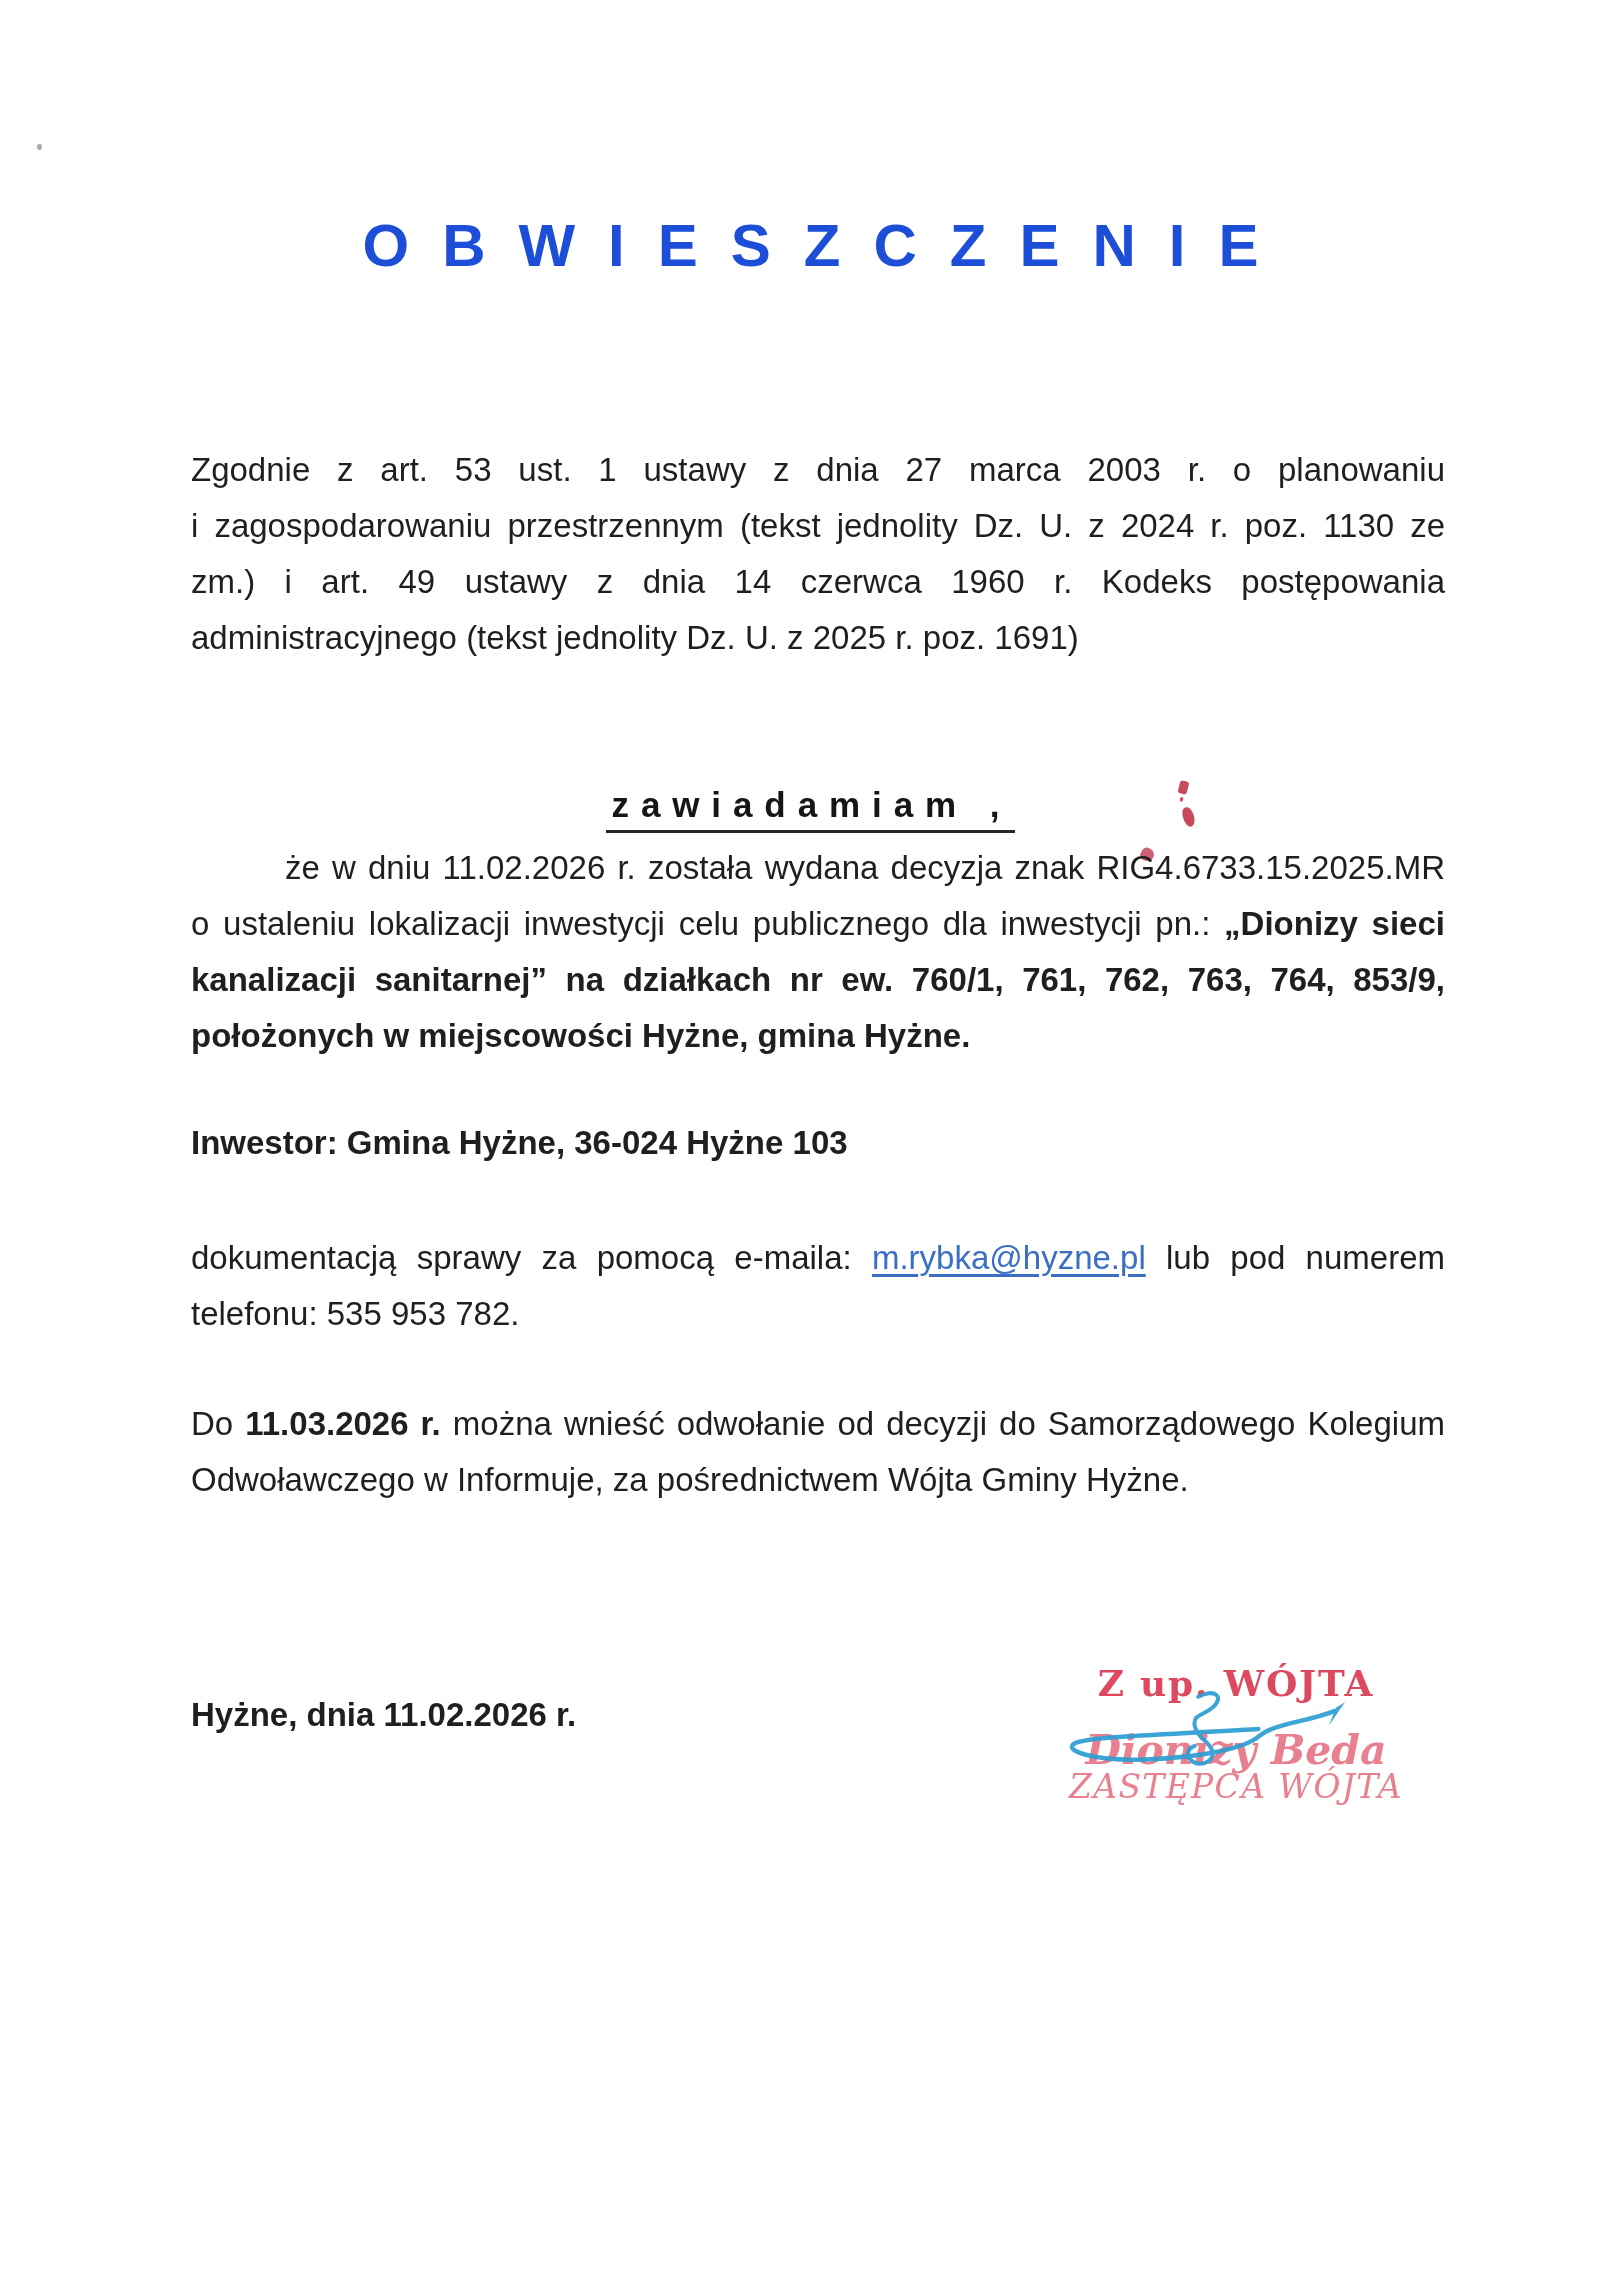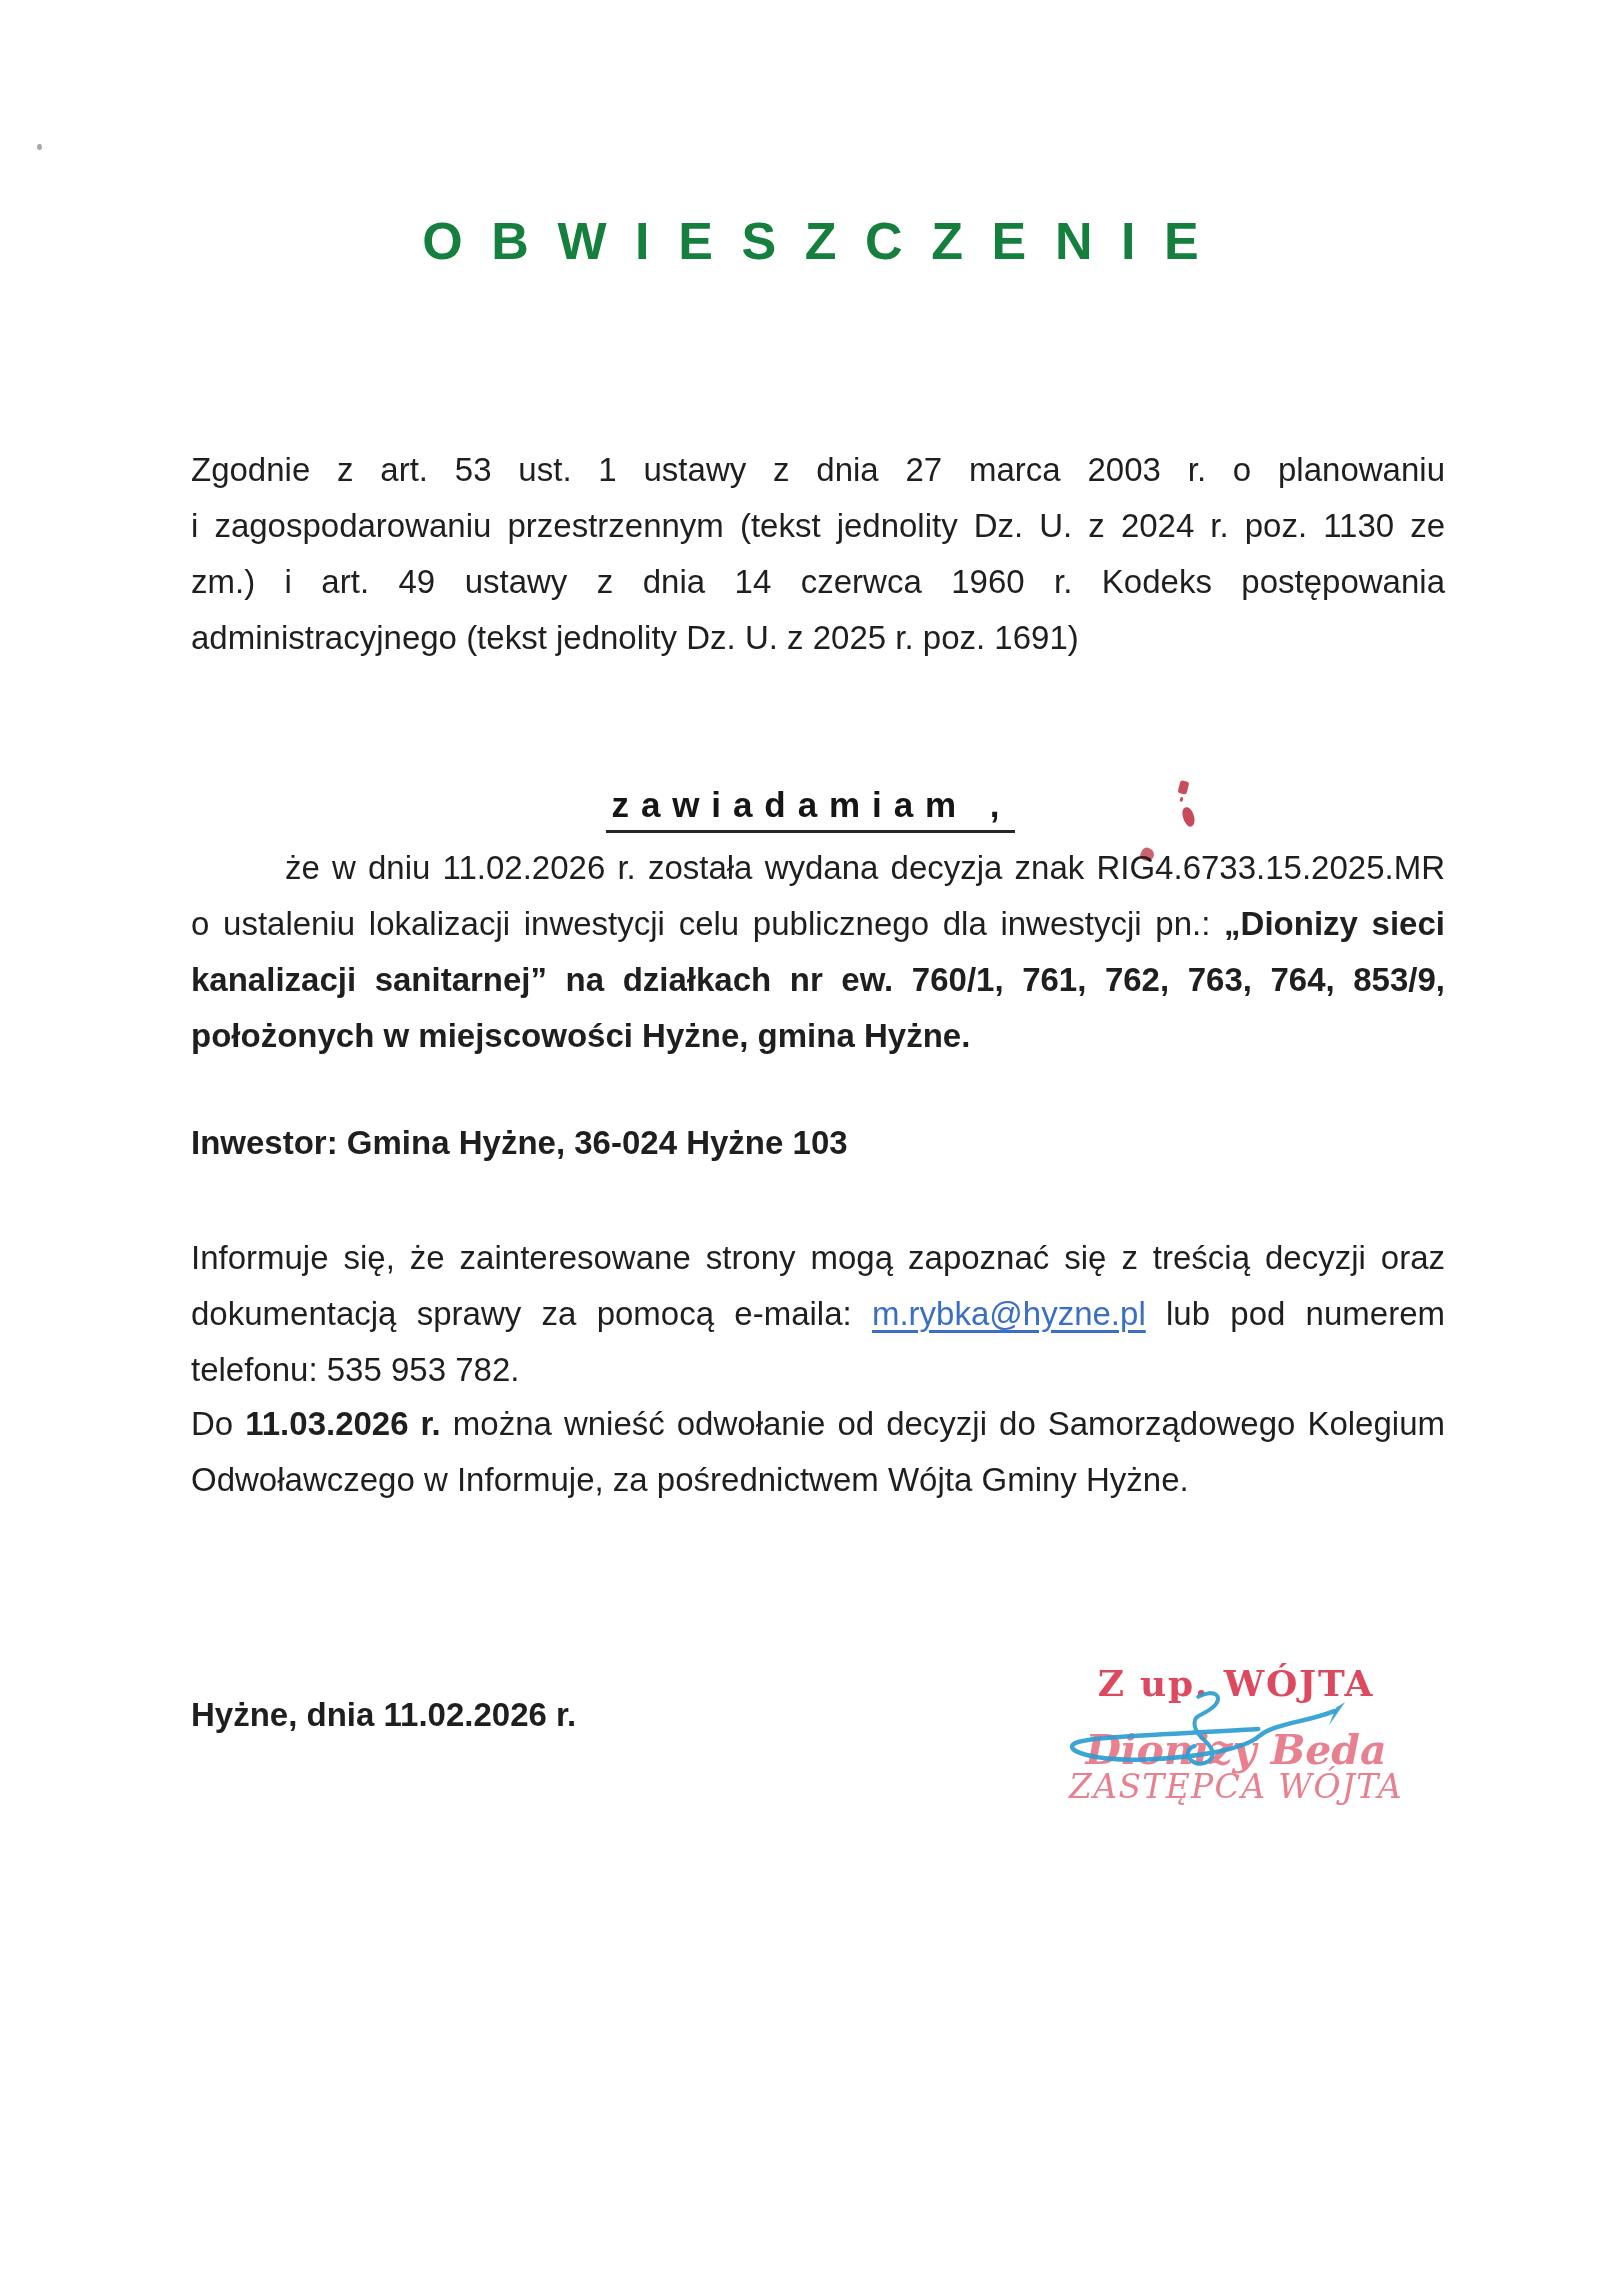--- a/index.html
+++ b/index.html
@@ -20,23 +20,23 @@
     overflow:hidden;
   }
   
   .scan-dot{
     position:absolute;left:37px;top:144px;width:4.5px;height:6.3px;
     background:#7d7d7d;border-radius:50%;opacity:.65;
   }
   .doc-title{
     position:absolute;top:211px;left:0;width:100%;
     text-align:center;
-    font-size:52px;font-weight:bold;
+    font-size:60px;font-weight:bold;
     letter-spacing:.55em;
-    color:#15803d;
+    color:#1d4ed8;
     white-space:nowrap;
   }
   .doc-title .t-inner{margin-right:-.55em;}
   .para{
     position:absolute;left:191px;width:1254px;
     font-size:33px;line-height:56px;
   }
   .line{
     text-align:justify;
     -moz-text-align-last:justify;
@@ -147,21 +147,20 @@
   <div class="para para-p2">
       <div class="line line-indent"><span>że w dniu 11.02.2026 r. została wydana decyzja znak RIG4.6733.15.2025.MR</span></div>
       <div class="line"><span>o ustaleniu lokalizacji inwestycji celu publicznego dla inwestycji pn.: </span><span class="b">„Dionizy sieci</span></div>
       <div class="line"><span class="b">kanalizacji sanitarnej” na działkach nr ew. 760/1, 761, 762, 763, 764, 853/9,</span></div>
       <div class="line line-last"><span class="b">położonych w miejscowości Hyżne, gmina Hyżne.</span></div>
     </div>
 
   <div class="investor-line">Inwestor: Gmina Hyżne, 36-024 Hyżne 103</div>
 
   <div class="para para-p3">
-      <div class="line"><span>Informuje się, że zainteresowane strony mogą zapoznać się z treścią decyzji oraz</span></div>
       <div class="line"><span>dokumentacją sprawy za pomocą e-maila: </span><a class="email-link" href="#">m.rybka@hyzne.pl</a><span> lub pod numerem</span></div>
       <div class="line line-last"><span>telefonu: 535 953 782.</span></div>
     </div>
 
   <div class="para para-p4">
       <div class="line"><span>Do </span><span class="b">11.03.2026 r.</span><span> można wnieść odwołanie od decyzji do Samorządowego Kolegium</span></div>
       <div class="line line-last"><span>Odwoławczego w Informuje, za pośrednictwem Wójta Gminy Hyżne.</span></div>
     </div>
 
   <div class="footer-date">Hyżne, dnia 11.02.2026 r.</div>

